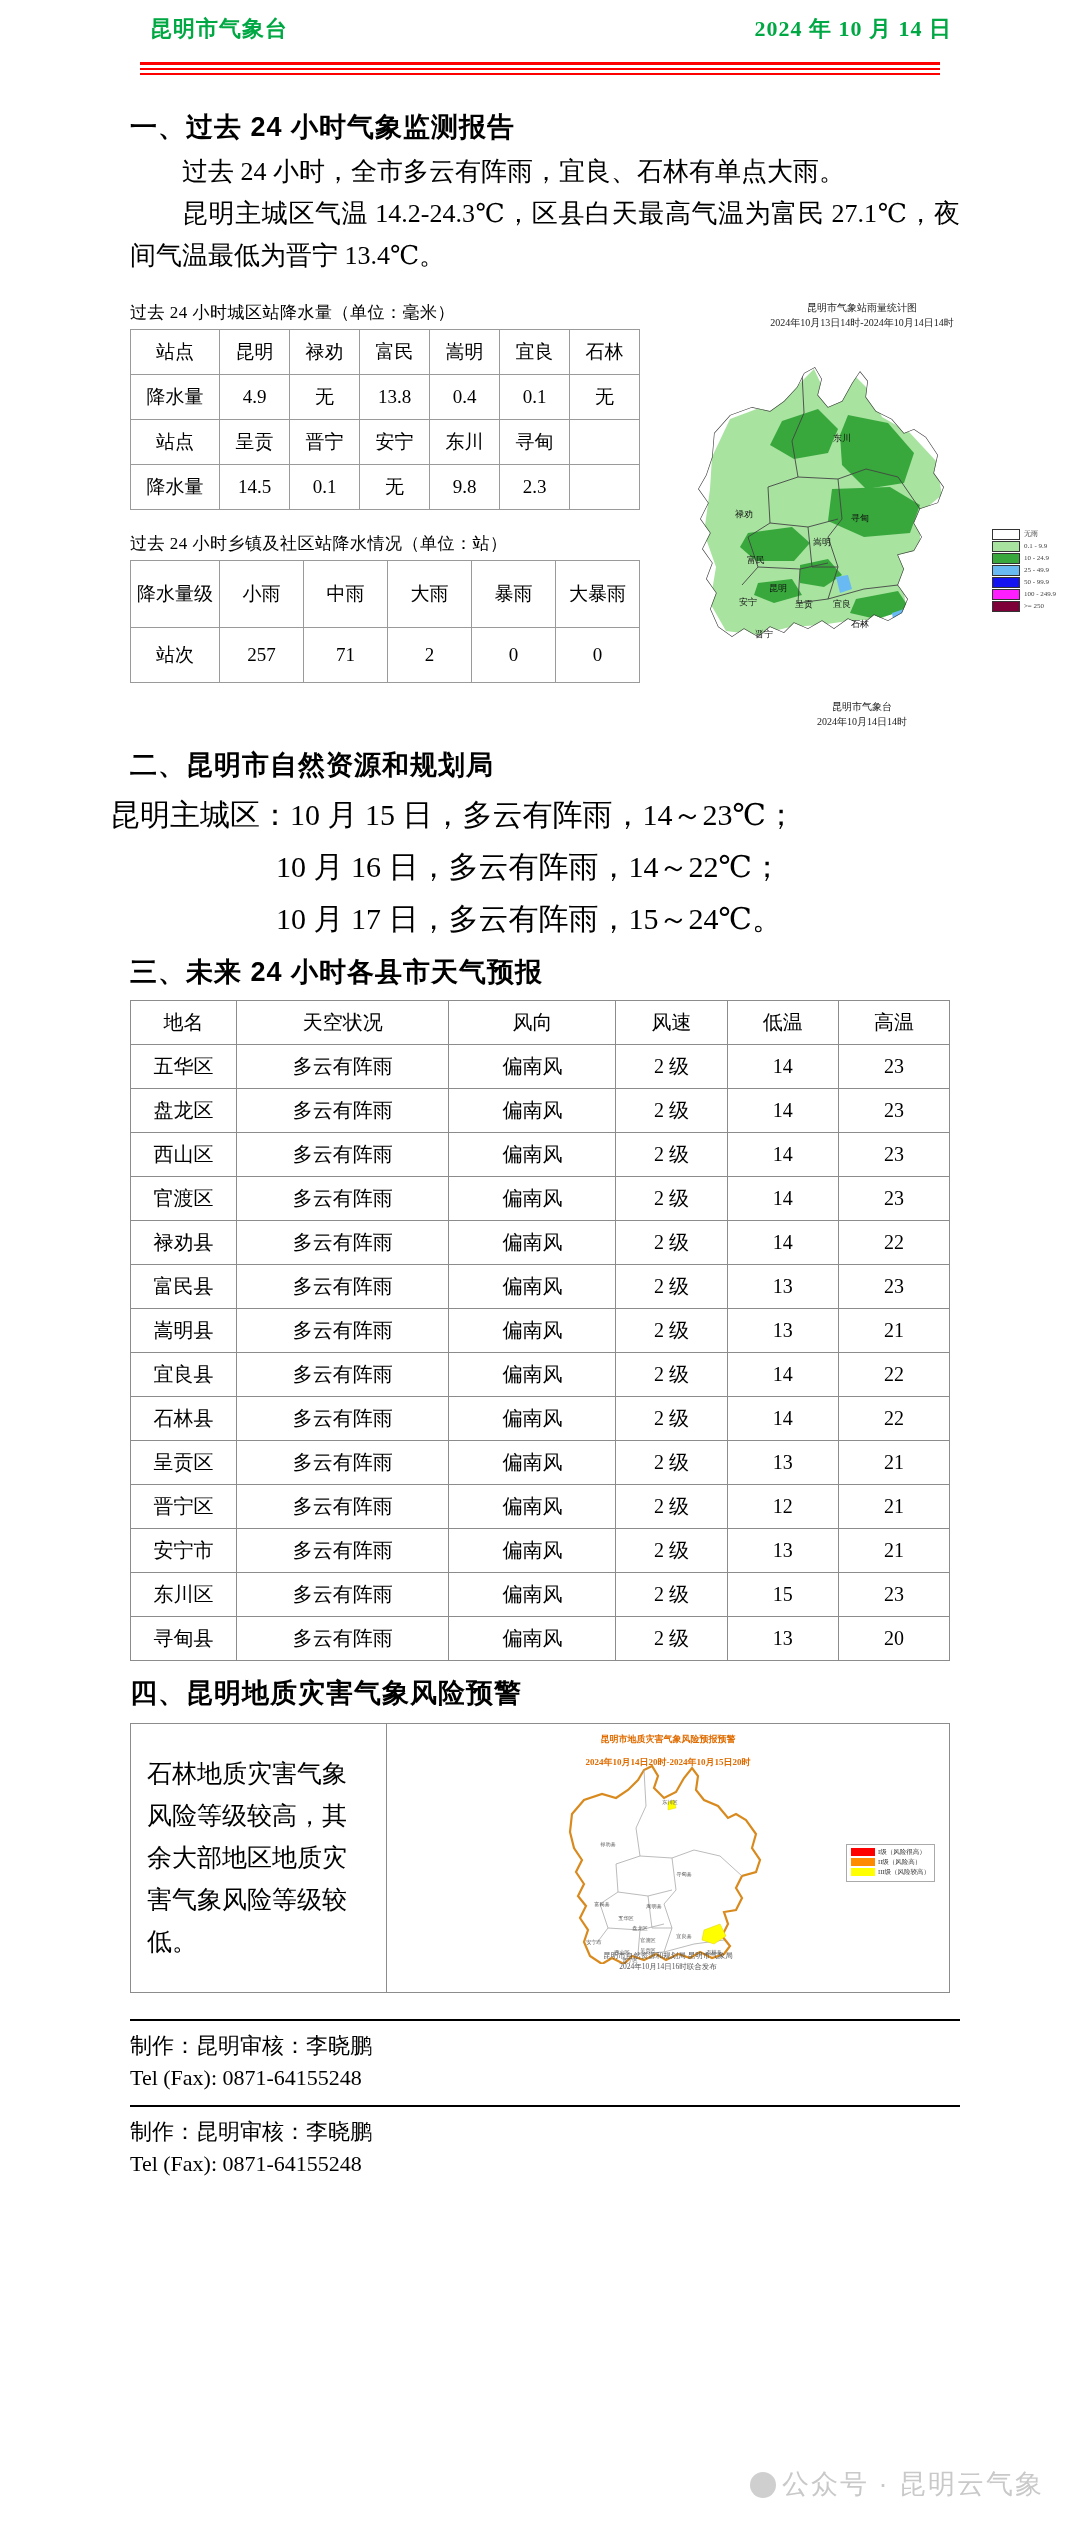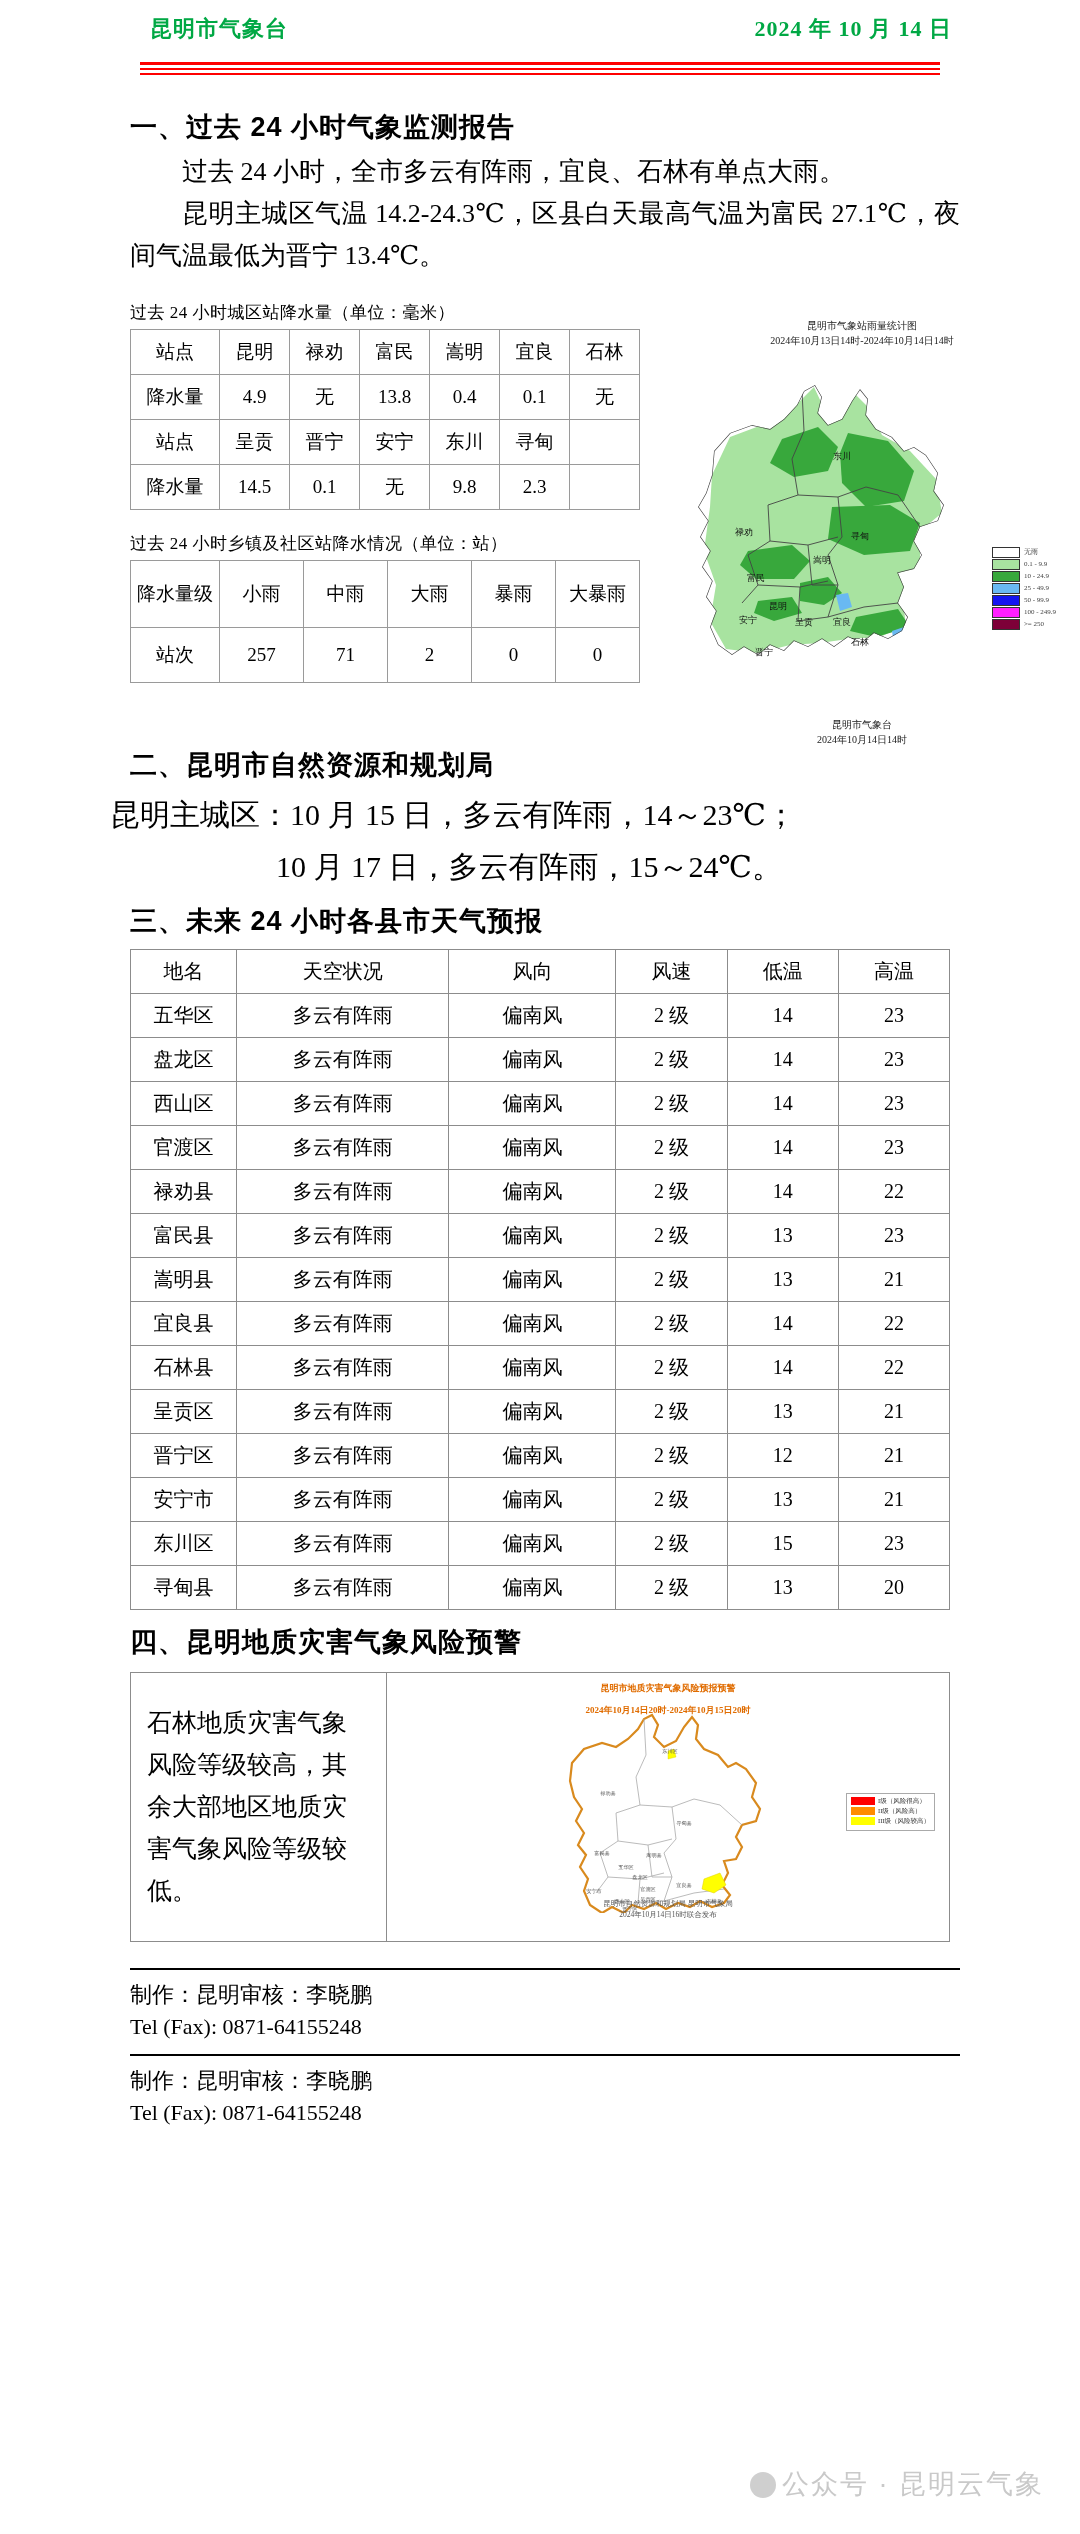--- a/index.html
+++ b/index.html
@@ -45,21 +45,21 @@
       font-size:19px;table-layout:fixed;}
   .gt td{border:1px solid #9a9a9a;text-align:center;height:40px;padding:2px 1px;}
   .gt td.lbl{width:86px;}
   .gt td.blank{border:1px solid #9a9a9a;}
   .gt2{border-collapse:collapse;margin-left:130px;width:510px;font-size:19px;table-layout:fixed;}
   .gt2 td{border:1px solid #9a9a9a;text-align:center;padding:4px 1px;}
   .gt2 td.hl{height:58px;line-height:1.15;}
   .gt2 td.vl{height:46px;}
 
   
-  .rmap{position:absolute;left:652px;top:18px;width:420px;height:430px;}
+  .rmap{position:absolute;left:652px;top:0;width:420px;height:430px;}
   .rmap .cap{text-align:center;font-size:10px;line-height:1.45;color:#222;}
   .rmap .botcap{position:absolute;left:0;bottom:2px;width:100%;text-align:center;
      font-size:10px;line-height:1.45;color:#222;}
   .rmap svg{position:absolute;left:0;top:36px;}
   .leg{position:absolute;right:16px;top:228px;font-size:7px;line-height:1.05;}
   .leg .row{display:flex;align-items:center;margin-bottom:1px;}
   .leg .sw{width:26px;height:9px;border:1px solid #333;margin-right:4px;}
   .leg .tx{color:#444;font-size:7px;white-space:nowrap;}
 
   
@@ -302,20 +302,23 @@
       <div class="botcap">
         <div>昆明市气象台</div>
         <div>2024年10月14日14时</div>
       </div>
     </div>
   </div>
 
   <div class="sec-h" style="margin-top:6px;">二、昆明市自然资源和规划局</div>
   <div class="fc-line">
     <span>昆明主城区：</span><span>10 月 15 日，多云有阵雨，14～23℃；</span>
+  </div>
+  <div class="fc-line">
+    <span class="pad"></span><span>10 月 16 日，多云有阵雨，14～22℃；</span>
   </div>
   <div class="fc-line">
     <span class="pad"></span><span>10 月 17 日，多云有阵雨，15～24℃。</span>
   </div>
 
   <div class="sec-h" style="margin-top:10px;">三、未来 24 小时各县市天气预报</div>
 
   <table class="ft">
     <colgroup>
       <col class="c1">

